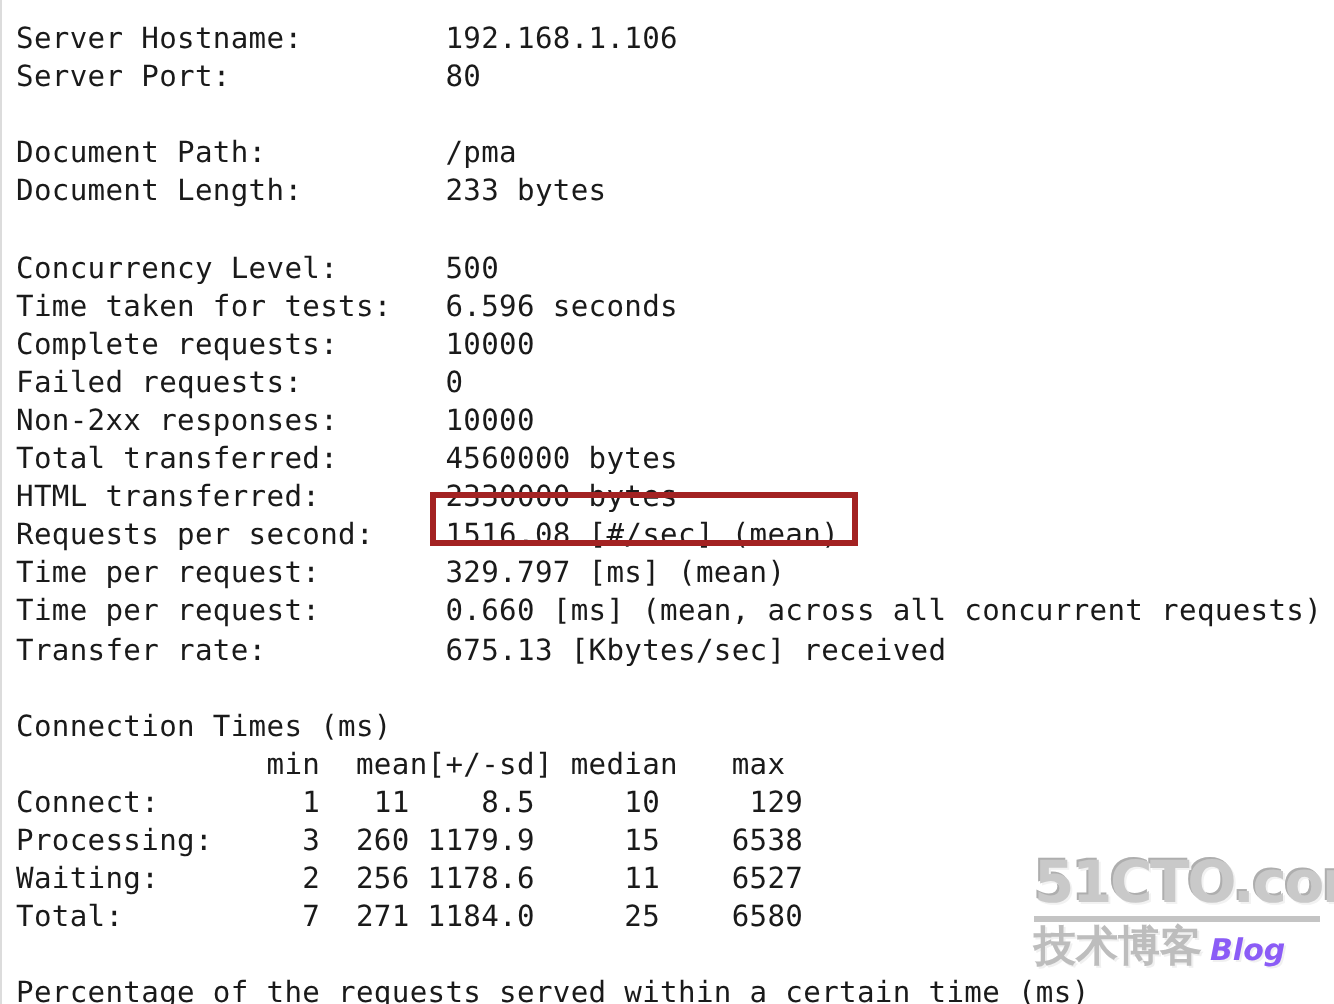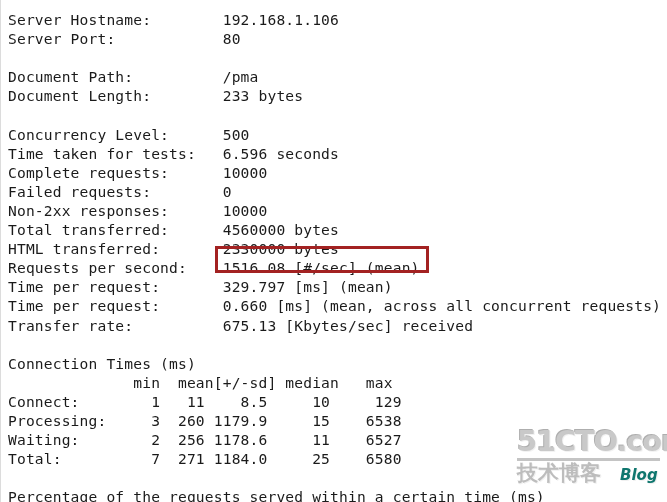--- a/index.html
+++ b/index.html
@@ -76,39 +76,39 @@
   }
   #wm-rule {
     height: 3px;
     background: #c4c4c4;
     margin: 2px 0 1px 0;
     width: 143px;
   }
   #wm-row {
     display: flex;
     align-items: flex-end;
-    gap: 19px;
+    gap: 4px;
     white-space: nowrap;
   }
   #wm-cn {
     font-family: "DejaVu Sans", "Liberation Sans", sans-serif;
     font-weight: bold;
     font-size: 21px;
     line-height: 23px;
     color: #bdbdbd;
     text-shadow: 1px 1px 0 #f0f0f0;
     letter-spacing: 0px;
   }
   #wm-blog {
     font-family: "DejaVu Sans", "Liberation Sans", sans-serif;
     font-weight: bold;
     font-style: italic;
     font-size: 15px;
     line-height: 19px;
-    color: #0f766e;
+    color: #8b5cf6;
     text-shadow: 1px 1px 0 #f0f0f0;
     text-align: center;
   }
 </style>
 </head>
 <body>
 
 <div id="terminal">
 
   <pre class="out">Server Hostname:        192.168.1.106

